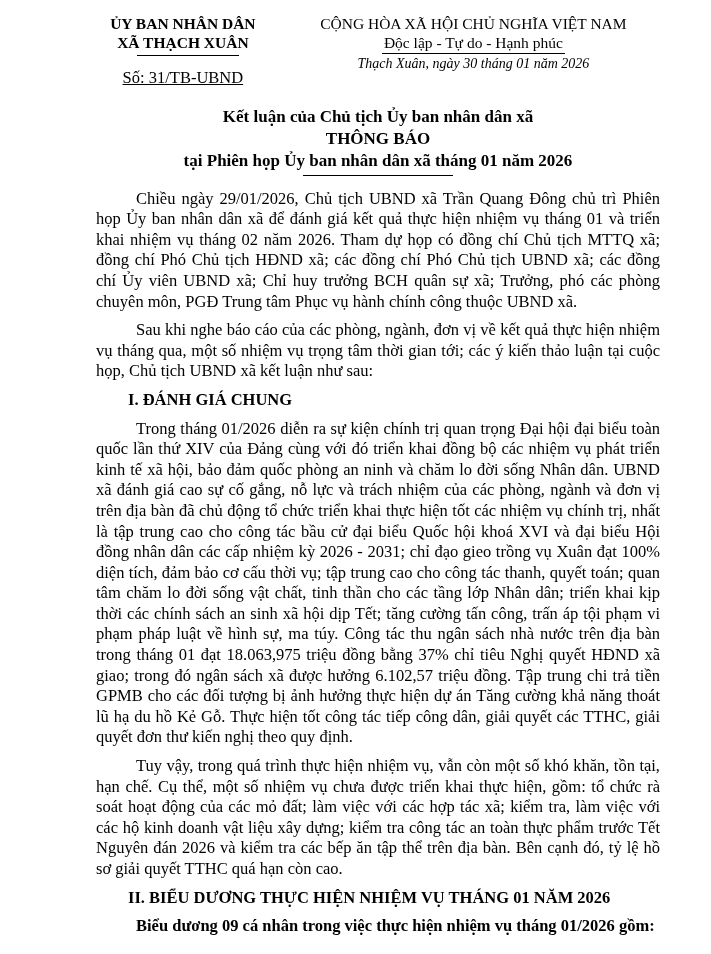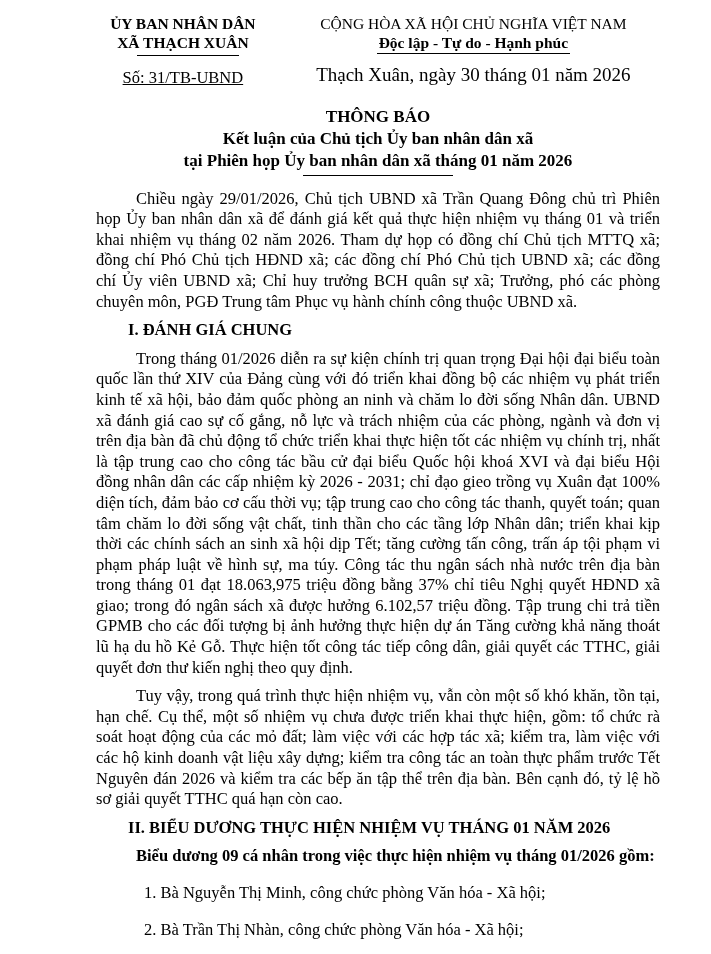--- a/index.html
+++ b/index.html
@@ -9,26 +9,26 @@
     font-size:16.5px;line-height:20.6px;
     box-sizing:border-box;padding:14px 43px 0 88px;
     overflow:hidden;
   }
   
   .hdr{display:flex;align-items:flex-start;}
   .hdr-left{width:195px;text-align:center;}
   .hdr-right{width:400px;text-align:center;margin-left:1px;}
   .org{font-weight:bold;font-size:15.5px;line-height:19px;}
   .nat{font-weight:normal;font-size:15.5px;line-height:19px;}
-  .motto{font-weight:bold;font-size:15.5px;line-height:19px;display:inline-block;
+  .motto{font-weight:normal;font-size:15.5px;line-height:19px;display:inline-block;
          border-bottom:1.6px solid #000;padding:0 2px 1px 2px;}
   .hdr-rule{width:102px;border-top:1.6px solid #000;margin:3px auto 0 auto;
             transform:translateX(5px);}
   .doc-number{margin-top:12px;font-size:16.5px;text-decoration:underline;}
-  .place-date{margin-top:11px;font-size:19px;}
+  .place-date{font-style:italic;font-size:14px;}
   
   .title-block{margin-top:17px;text-align:center;font-weight:bold;
                font-size:17px;line-height:22px;}
   .title-rule{width:150px;border-top:1.7px solid #000;margin:3px auto 0 auto;}
   
   .body-block{margin-top:13px;}
   .para{margin:8px;text-indent:40px;text-align:justify;}
   .heading{margin:0;text-indent:40px;font-weight:bold;}
   .lead-bold{margin:8px;text-indent:40px;font-weight:bold;}
   .item{margin:16px;text-indent:40px;}
@@ -46,28 +46,29 @@
       <div class="doc-number">Số: 31/TB-UBND</div>
     </div>
     <div class="hdr-right">
       <div class="nat">CỘNG HÒA XÃ HỘI CHỦ NGHĨA VIỆT NAM</div>
       <div><span class="motto">Độc lập - Tự do - Hạnh phúc</span></div>
       <div class="place-date">Thạch Xuân, ngày 30 tháng 01 năm 2026</div>
     </div>
   </div>
 
   <div class="title-block">
+    <div>Kết luận của Chủ tịch Ủy ban nhân dân xã</div>
     <div>THÔNG BÁO</div>
-    <div>Kết luận của Chủ tịch Ủy ban nhân dân xã</div>
     <div>tại Phiên họp Ủy ban nhân dân xã tháng 01 năm 2026</div>
     <div class="title-rule"></div>
   </div>
 
   <main class="body-block">
     <p class="para">Chiều ngày 29/01/2026, Chủ tịch UBND xã Trần Quang Đông chủ trì Phiên họp Ủy ban nhân dân xã để đánh giá kết quả thực hiện nhiệm vụ tháng 01 và triển khai nhiệm vụ tháng 02 năm 2026. Tham dự họp có đồng chí Chủ tịch MTTQ xã; đồng chí Phó Chủ tịch HĐND xã; các đồng chí Phó Chủ tịch UBND xã; các đồng chí Ủy viên UBND xã; Chỉ huy trưởng BCH quân sự xã; Trưởng, phó các phòng chuyên môn, PGĐ Trung tâm Phục vụ hành chính công thuộc UBND xã.</p>
+    <p class="para">Sau khi nghe báo cáo của các phòng, ngành, đơn vị về kết quả thực hiện nhiệm vụ tháng qua, một số nhiệm vụ trọng tâm thời gian tới; các ý kiến thảo luận tại cuộc họp, Chủ tịch UBND xã kết luận như sau:</p>
     <div class="heading">I. ĐÁNH GIÁ CHUNG</div>
     <p class="para">Trong tháng 01/2026 diễn ra sự kiện chính trị quan trọng Đại hội đại biểu toàn quốc lần thứ XIV của Đảng cùng với đó triển khai đồng bộ các nhiệm vụ phát triển kinh tế xã hội, bảo đảm quốc phòng an ninh và chăm lo đời sống Nhân dân. UBND xã đánh giá cao sự cố gắng, nỗ lực và trách nhiệm của các phòng, ngành và đơn vị trên địa bàn đã chủ động tổ chức triển khai thực hiện tốt các nhiệm vụ chính trị, nhất là tập trung cao cho công tác bầu cử đại biểu Quốc hội khoá XVI và đại biểu Hội đồng nhân dân các cấp nhiệm kỳ 2026 - 2031; chỉ đạo gieo trồng vụ Xuân đạt 100% diện tích, đảm bảo cơ cấu thời vụ; tập trung cao cho công tác thanh, quyết toán; quan tâm chăm lo đời sống vật chất, tinh thần cho các tầng lớp Nhân dân; triển khai kịp thời các chính sách an sinh xã hội dịp Tết; tăng cường tấn công, trấn áp tội phạm vi phạm pháp luật về hình sự, ma túy. Công tác thu ngân sách nhà nước trên địa bàn trong tháng 01 đạt 18.063,975 triệu đồng bằng 37% chỉ tiêu Nghị quyết HĐND xã giao; trong đó ngân sách xã được hưởng 6.102,57 triệu đồng. Tập trung chi trả tiền GPMB cho các đối tượng bị ảnh hưởng thực hiện dự án Tăng cường khả năng thoát lũ hạ du hồ Kẻ Gỗ. Thực hiện tốt công tác tiếp công dân, giải quyết các TTHC, giải quyết đơn thư kiến nghị theo quy định.</p>
     <p class="para">Tuy vậy, trong quá trình thực hiện nhiệm vụ, vẫn còn một số khó khăn, tồn tại, hạn chế. Cụ thể, một số nhiệm vụ chưa được triển khai thực hiện, gồm: tổ chức rà soát hoạt động của các mỏ đất; làm việc với các hợp tác xã; kiểm tra, làm việc với các hộ kinh doanh vật liệu xây dựng; kiểm tra công tác an toàn thực phẩm trước Tết Nguyên đán 2026 và kiểm tra các bếp ăn tập thể trên địa bàn. Bên cạnh đó, tỷ lệ hồ sơ giải quyết TTHC quá hạn còn cao.</p>
     <div class="heading">II. BIỂU DƯƠNG THỰC HIỆN NHIỆM VỤ THÁNG 01 NĂM 2026</div>
     <div class="lead-bold">Biểu dương 09 cá nhân trong việc thực hiện nhiệm vụ tháng 01/2026 gồm:</div>
     <div class="item">1. Bà Nguyễn Thị Minh, công chức phòng Văn hóa - Xã hội;</div>
     <div class="item">2. Bà Trần Thị Nhàn, công chức phòng Văn hóa - Xã hội;</div>
   </main>
 
 </div>

